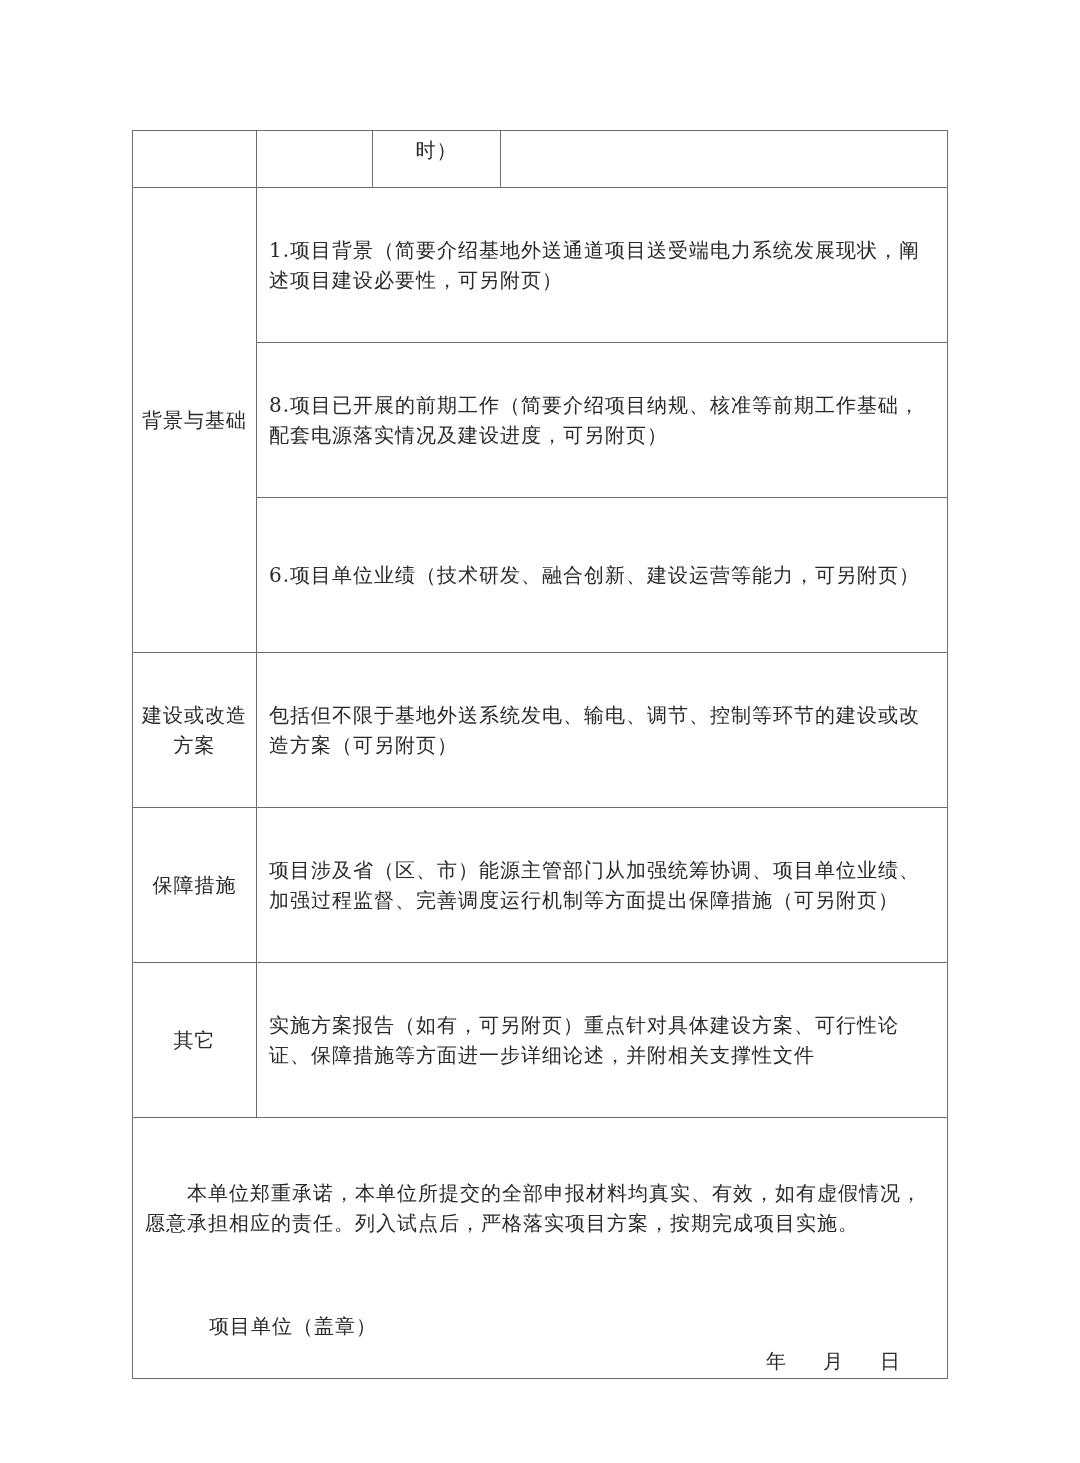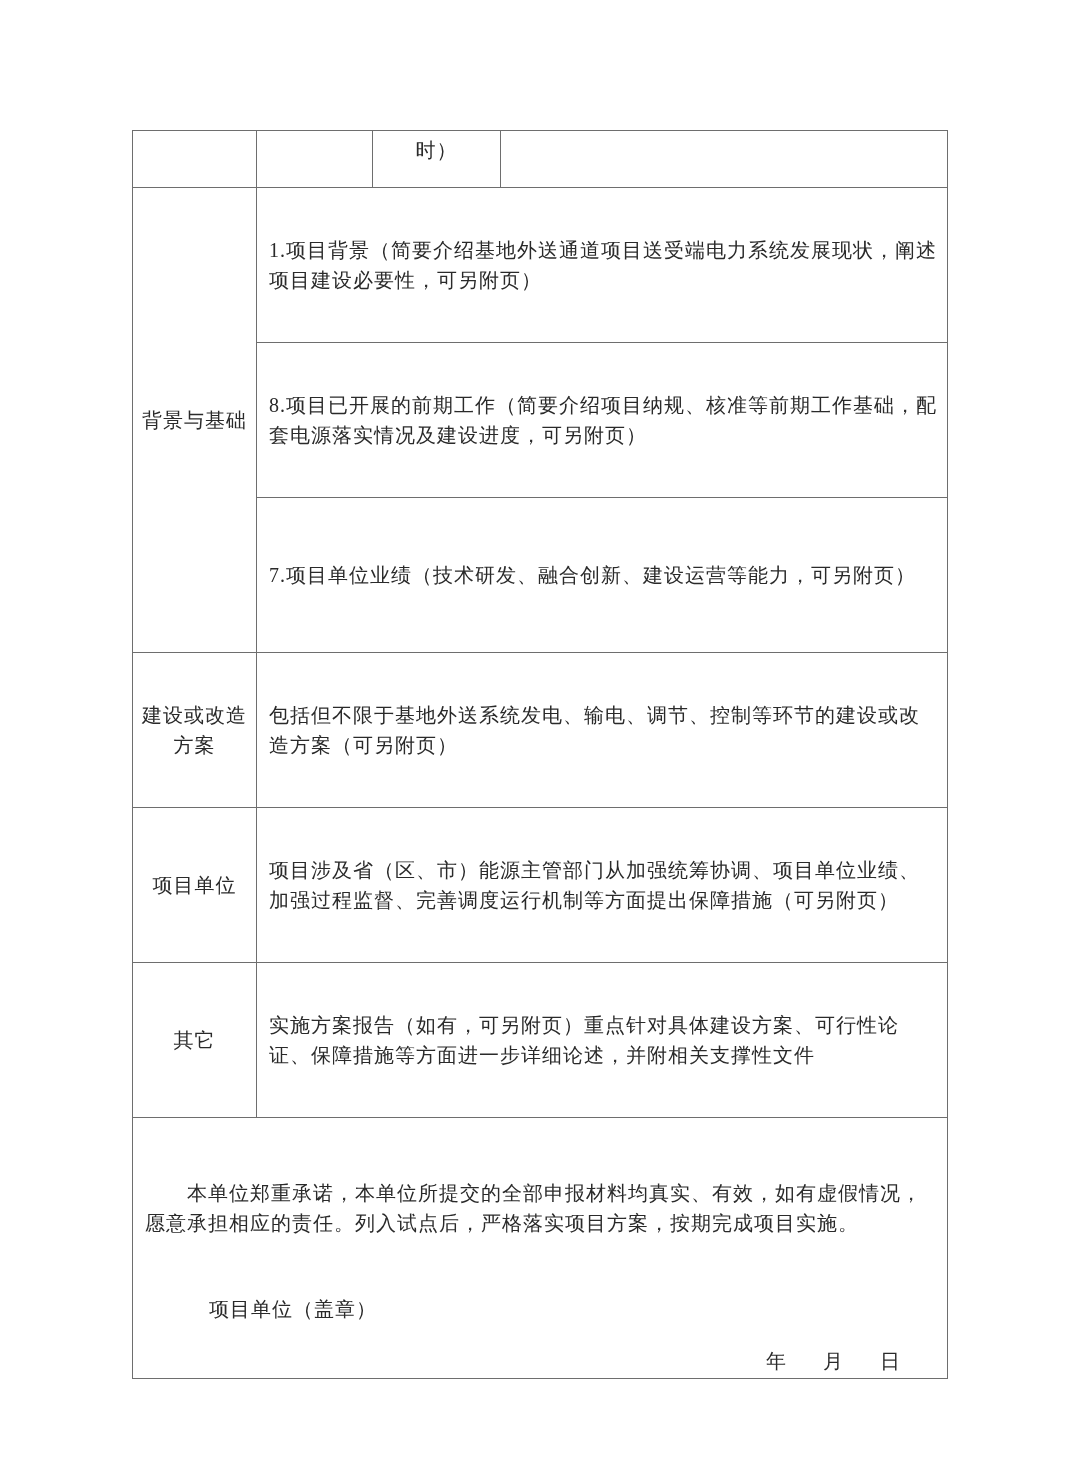--- a/index.html
+++ b/index.html
@@ -19,29 +19,29 @@
     padding: 0;
     vertical-align: middle;
     font-size: 20px;
     line-height: 30px;
     letter-spacing: 1px;
   }
   .label-cell { text-align: center; padding: 0 6px !important; }
   .content-cell { padding: 0 8px 0 12px !important; }
   .row-top td { height: 52px; }
   .row-top .top-text { text-align: center; vertical-align: top; padding-top: 4px !important; }
-  .row-bg td.content-cell { height: 154px; font-family: Liberation Serif, serif; }
+  .row-bg td.content-cell { height: 154px; }
   .row-std td { height: 154px; margin-left: 36px; }
   .row-promise td { height: 260px; vertical-align: top; position: relative; }
   .promise-wrap { position: relative; height: 260px; }
   .promise-text {
     position: absolute; left: 12px; right: 8px; top: 60px;
     text-indent: 42px;
   }
-  .seal-text { position: absolute; left: 76px; top: 176px; }
+  .seal-text { position: absolute; left: 76px; top: 193px; }
   .date-row { position: absolute; right: 46px; top: 228px; display: flex; gap: 36px; }
 </style>
 </head>
 <body>
 
 <table class="form-table">
   <colgroup>
     <col style="width:124px">
     <col style="width:116px">
     <col style="width:128px">
@@ -57,30 +57,30 @@
   </tr>
 
   <tr class="row-bg">
     <td class="label-cell" rowspan="3">背景与基础</td>
     <td class="content-cell" colspan="3">1.项目背景（简要介绍基地外送通道项目送受端电力系统发展现状，阐述项目建设必要性，可另附页）</td>
   </tr>
   <tr class="row-bg">
     <td class="content-cell" colspan="3">8.项目已开展的前期工作（简要介绍项目纳规、核准等前期工作基础，配套电源落实情况及建设进度，可另附页）</td>
   </tr>
   <tr class="row-bg">
-    <td class="content-cell" colspan="3">7.项目单位业绩（技术研发、融合创新、建设运营等能力，可另附页）</td>
+    <td class="content-cell" colspan="3">6.项目单位业绩（技术研发、融合创新、建设运营等能力，可另附页）</td>
   </tr>
 
   <tr class="row-std">
     <td class="label-cell">建设或改造方案</td>
     <td class="content-cell" colspan="3">包括但不限于基地外送系统发电、输电、调节、控制等环节的建设或改造方案（可另附页）</td>
   </tr>
 
   <tr class="row-std">
-    <td class="label-cell">项目单位</td>
+    <td class="label-cell">保障措施</td>
     <td class="content-cell" colspan="3">项目涉及省（区、市）能源主管部门从加强统筹协调、项目单位业绩、加强过程监督、完善调度运行机制等方面提出保障措施（可另附页）</td>
   </tr>
 
   <tr class="row-std">
     <td class="label-cell">其它</td>
     <td class="content-cell" colspan="3">实施方案报告（如有，可另附页）重点针对具体建设方案、可行性论证、保障措施等方面进一步详细论述，并附相关支撑性文件</td>
   </tr>
 
   <tr class="row-promise">
     <td colspan="4">

